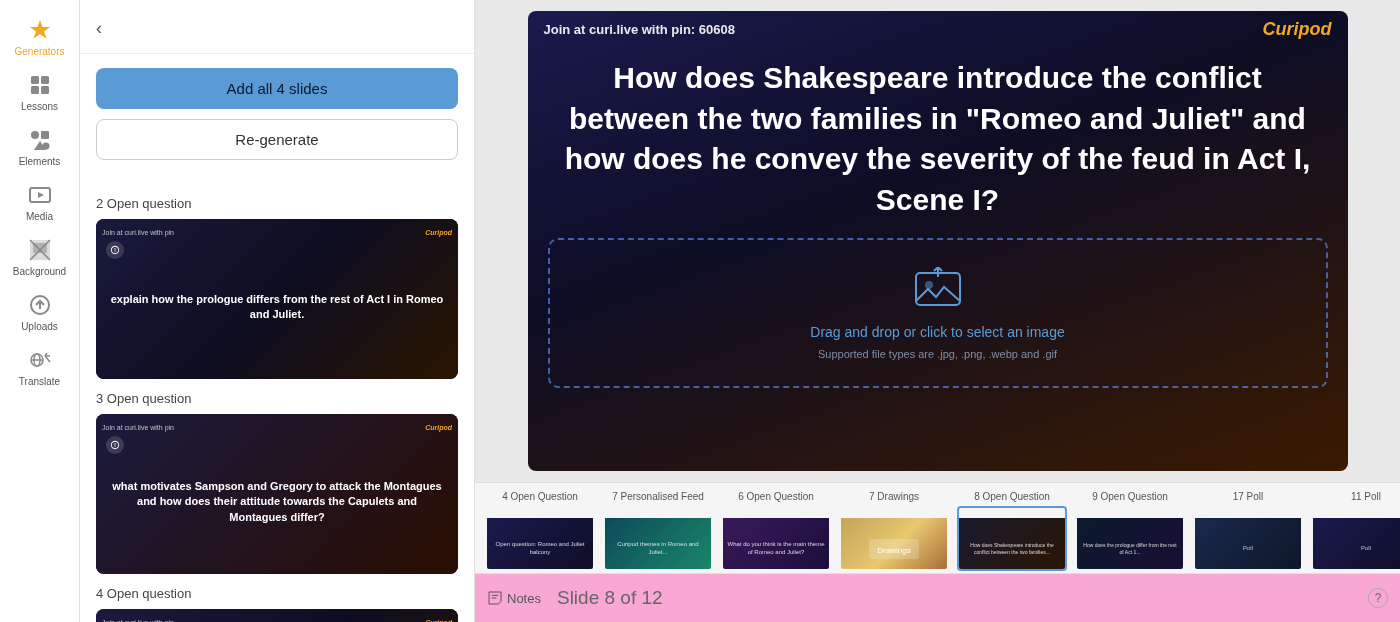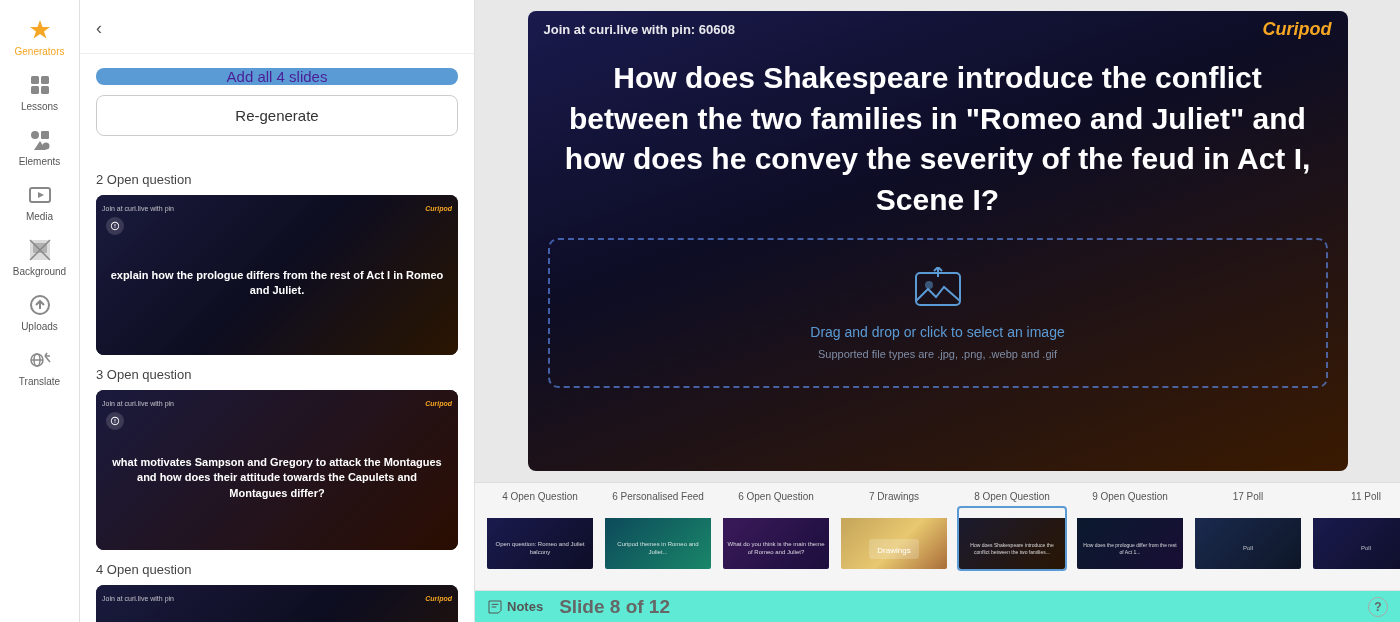--- a/index.html
+++ b/index.html
@@ -59,24 +59,24 @@
       color: #222;
     }
     .panel-buttons {
       padding: 14px 16px;
       display: flex;
       flex-direction: column;
       gap: 10px;
     }
     .btn-primary {
       background: #5b9bd5;
-      color: #4c1d95;
+      color: #0f172a;
       border: none;
       border-radius: 8px;
-      padding: 0;
+      padding: 12px;
       font-size: 15px;
       font-weight: 500;
       cursor: pointer;
       width: 100%;
     }
     .btn-secondary {
       background: white;
       color: #333;
       border: 1.5px solid #ccc;
       border-radius: 8px;
@@ -295,28 +295,27 @@
     }
     .bg-dark-blue { background: linear-gradient(135deg, #1a1a4e, #0d0d25); }
     .bg-teal { background: linear-gradient(135deg, #0d4a5a, #1a8a6a); }
     .bg-purple { background: linear-gradient(135deg, #3a1a5a, #1a0d3a); }
     .bg-warm { background: linear-gradient(135deg, #c4a55a, #e8c870, #a06030); }
     .bg-dark { background: linear-gradient(135deg, #1a1a2e, #2a1500); }
     .bg-dark2 { background: linear-gradient(135deg, #0a1a2e, #1a0d35); }
     .bg-mid { background: linear-gradient(135deg, #1a2a4e, #0d1525); }
 
     .bottom-status {
-      height: 32px;
+      height: 49px;
       display: flex;
       align-items: center;
       padding: 0 12px;
       gap: 8px;
       border-top: 1px solid #e0e0e0;
-      background: #5eead4;
-      font-weight: bold;
+      background: #f9a8d4;
     }
     .status-notes {
       display: flex;
       align-items: center;
       gap: 4px;
       color: #555;
       font-size: 13px;
       cursor: pointer;
     }
     .status-slide-info {
@@ -498,21 +497,21 @@
     <div class="filmstrip">
 
       <div class="film-slide">
         <span class="film-slide-label">4 Open Question</span>
         <div class="film-thumb">
           <div class="film-thumb-bg bg-dark-blue" style="font-size:6px; color:rgba(255,255,255,0.8);">Open question: Romeo and Juliet balcony</div>
         </div>
       </div>
 
       <div class="film-slide">
-        <span class="film-slide-label">6 Personalised Feed</span>
+        <span class="film-slide-label">7 Personalised Feed</span>
         <div class="film-thumb">
           <div class="film-thumb-bg bg-teal" style="font-size:6px; color:rgba(255,255,255,0.8);">Curipod themes in Romeo and Juliet...</div>
         </div>
       </div>
 
       <div class="film-slide">
         <span class="film-slide-label">6 Open Question</span>
         <div class="film-thumb">
           <div class="film-thumb-bg bg-purple" style="font-size:6px; color:rgba(255,255,255,0.8);">What do you think is the main theme of Romeo and Juliet?</div>
         </div>

